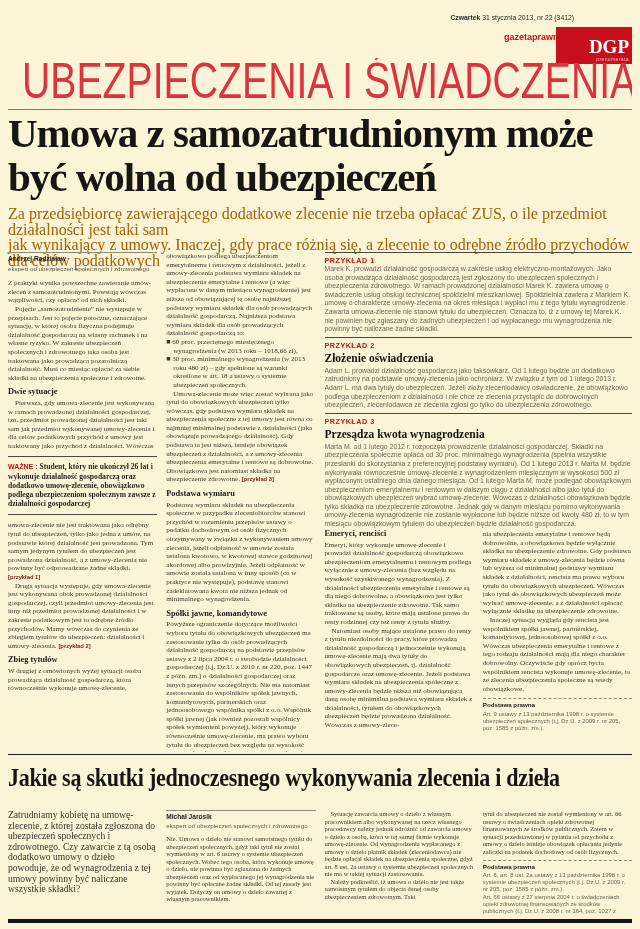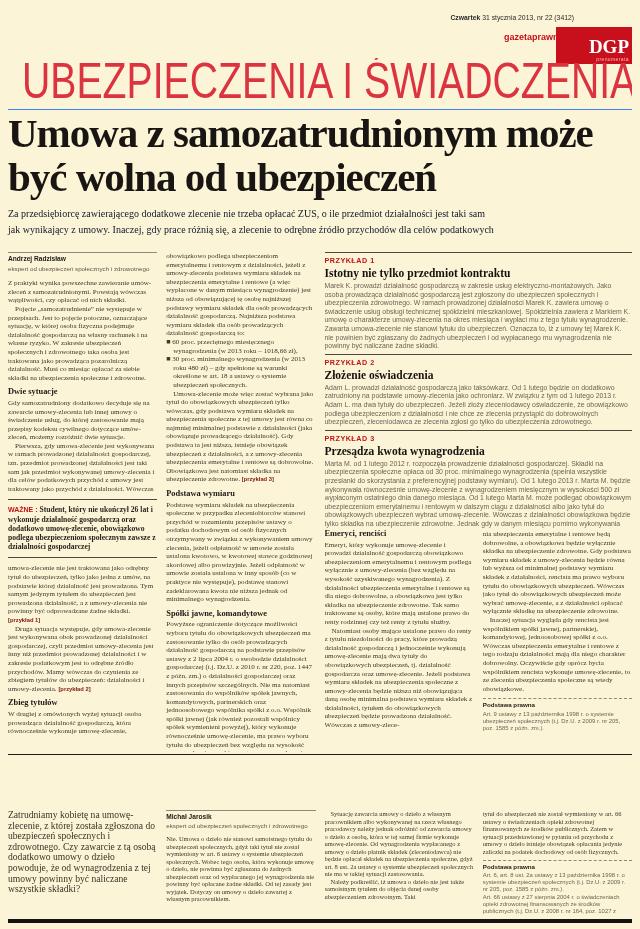--- a/index.html
+++ b/index.html
@@ -18,21 +18,21 @@
 
   
   .banner{position:absolute;left:8px;top:58px;width:624px;border-bottom:1px solid #3b82f6;padding:0 0 5px 14px;box-sizing:border-box;white-space:nowrap;overflow:hidden;}
   .banner span{display:inline-block;font-size:49px;line-height:46px;font-weight:300;color:#dc3340;
                letter-spacing:0px;transform:scale(.80,1.02);transform-origin:left bottom;}
 
   
   .h1{position:absolute;left:8px;top:111px;width:628px;font-family:"Liberation Serif",serif;font-weight:bold;
       color:#181512;font-size:41px;line-height:44px;letter-spacing:-1px;}
   .lead{position:absolute;left:8px;top:206px;width:628px;font-family:"Liberation Serif",serif;
-        color:#0f172a;font-size:10px;line-height:15.5px;}
+        color:#a16207;font-size:16px;line-height:15.5px;}
 
   
   .body1{position:absolute;left:8px;top:252px;width:624px;height:500px;display:grid;
          grid-template-columns:repeat(4,1fr);column-gap:9px;overflow:hidden;}
   .ncol{font-family:"Liberation Serif",serif;font-size:7.1px;line-height:8.6px;color:#3e372f;overflow:hidden;}
   .ncol p{margin:0;}
   .ncol p.ind{text-indent:7px;}
   .subhead{font-family:"Liberation Serif",serif;font-weight:bold;font-size:8.4px;color:#1d1a16;margin:6px 0 2px;}
   .byline{border-top:1px solid #8e887d;padding-top:2px;margin-bottom:6px;font-family:"Liberation Sans",sans-serif;}
   .byline .nm{font-size:6.6px;font-weight:bold;color:#1d1a16;}
@@ -98,21 +98,20 @@
   <div class="body1">
 
     <div class="ncol">
       <div class="byline">
         <div class="nm">Andrzej Radzisław</div>
         <div class="rl">ekspert od ubezpieczeń społecznych i zdrowotnego</div>
       </div>
       <p>Z praktyki wynika powszechne zawieranie umów-zleceń z samozatrudnionymi. Powstają wówczas wątpliwości, czy opłacać od nich składki.</p>
       <p class="ind">Pojęcie „samozatrudnienie” nie występuje w przepisach. Jest to pojęcie potoczne, oznaczające sytuację, w której osoba fizyczna podejmuje działalność gospodarczą na własny rachunek i na własne ryzyko. W zakresie ubezpieczeń społecznych i zdrowotnego taka osoba jest traktowana jako prowadząca pozarolniczą działalność. Musi co miesiąc opłacać za siebie składki na ubezpieczenia społeczne i zdrowotne.</p>
       <div class="subhead">Dwie sytuacje</div>
-      <p>Gdy samozatrudniony dodatkowo decyduje się na zawarcie umowy-zlecenia lub innej umowy o świadczenie usług, do której zastosowanie mają przepisy kodeksu cywilnego dotyczące umów-zleceń, możemy rozróżnić dwie sytuacje.</p>
       <p class="ind">Pierwsza, gdy umowa-zlecenie jest wykonywana w ramach prowadzonej działalności gospodarczej, tzn. przedmiot prowadzonej działalności jest taki sam jak przedmiot wykonywanej umowy-zlecenia i dla celów podatkowych przychód z umowy jest traktowany jako przychód z działalności. Wówczas</p>
       <div class="wazne">
         <span class="wl">WAŻNE :</span><span> Student, który nie ukończył 26 lat i wykonuje działalność gospodarczą oraz dodatkowo umowę-zlecenie, obowiązkowo podlega ubezpieczeniom społecznym zawsze z działalności gospodarczej</span>
       </div>
       <p><span>umowa-zlecenie nie jest traktowana jako odrębny tytuł do ubezpieczeń, tylko jako jedna z umów, na podstawie której działalność jest prowadzona. Tym samym jedynym tytułem do ubezpieczeń jest prowadzona działalność, a z umowy-zlecenia nie powinny być odprowadzane żadne składki.</span> <span class="ref">[przykład 1]</span></p>
       <p class="ind"><span>Druga sytuacja występuje, gdy umowa-zlecenie jest wykonywana obok prowadzonej działalności gospodarczej, czyli przedmiot umowy-zlecenia jest inny niż przedmiot prowadzonej działalności i w zakresie podatkowym jest to odrębne źródło przychodów. Mamy wówczas do czynienia ze zbiegiem tytułów do ubezpieczeń: działalności i umowy-zlecenia.</span> <span class="ref">[przykład 2]</span></p>
       <div class="subhead">Zbieg tytułów</div>
       <p>W drugiej z omówionych wyżej sytuacji osoba prowadząca działalność gospodarczą, która równocześnie wykonuje umowę-zlecenie,</p>
     </div>
 
@@ -125,21 +124,20 @@
       <p>Podstawę wymiaru składek na ubezpieczenia społeczne w przypadku zleceniobiorców stanowi przychód w rozumieniu przepisów ustawy o podatku dochodowym od osób fizycznych otrzymywany w związku z wykonywaniem umowy zlecenia, jeżeli odpłatność w umowie została ustalona kwotowo, w kwotowej stawce godzinowej akordowej albo prowizyjnie. Jeżeli odpłatność w umowie została ustalona w inny sposób (co w praktyce nie występuje), podstawę stanowi zadeklarowana kwota nie niższa jednak od minimalnego wynagrodzenia.</p>
       <div class="subhead">Spółki jawne, komandytowe</div>
       <p>Powyższe ograniczenie dotyczące możliwości wyboru tytułu do obowiązkowych ubezpieczeń ma zastosowanie tylko do osób prowadzących działalność gospodarczą na podstawie przepisów ustawy z 2 lipca 2004 r. o swobodzie działalności gospodarczej (t.j. Dz.U. z 2010 r. nr 220, poz. 1447 z późn. zm.) o działalności gospodarczej oraz innych przepisów szczególnych. Nie ma natomiast zastosowania do wspólników spółek jawnych, komandytowych, partnerskich oraz jednoosobowego wspólnika spółki z o.o. Wspólnik spółki jawnej (jak również pozostali wspólnicy spółek wymienieni powyżej), który wykonuje równocześnie umowę-zlecenie, ma prawo wyboru tytułu do ubezpieczeń bez względu na wysokość wynagrodzenia uzyskiwanego z umowy-zlecenia.</p>
     </div>
 
     <div class="rightwrap">
       <div class="examples">
         <div class="ex">
           <div class="exrule"></div>
           <div class="exlabel">PRZYKŁAD 1</div>
-          <div class="extitle">Istotny nie tylko przedmiot kontraktu</div>
           <div class="exbody">Marek K. prowadzi działalność gospodarczą w zakresie usług elektryczno-montażowych. Jako osoba prowadząca działalność gospodarczą jest zgłoszony do ubezpieczeń społecznych i ubezpieczenia zdrowotnego. W ramach prowadzonej działalności Marek K. zawiera umowę o świadczenie usług obsługi technicznej spółdzielni mieszkaniowej. Spółdzielnia zawiera z Markiem K. umowę o charakterze umowy-zlecenia na okres miesiąca i wypłaci mu z tego tytułu wynagrodzenie. Zawarta umowa-zlecenie nie stanowi tytułu do ubezpieczeń. Oznacza to, iż z umowy tej Marek K. nie powinien być zgłaszany do żadnych ubezpieczeń i od wypłacanego mu wynagrodzenia nie powinny być naliczane żadne składki.</div>
         </div>
         <div class="ex">
           <div class="exrule"></div>
           <div class="exlabel">PRZYKŁAD 2</div>
           <div class="extitle">Złożenie oświadczenia</div>
           <div class="exbody">Adam L. prowadzi działalność gospodarczą jako taksówkarz. Od 1 lutego będzie on dodatkowo zatrudniony na podstawie umowy-zlecenia jako ochroniarz. W związku z tym od 1 lutego 2013 r. Adam L. ma dwa tytuły do ubezpieczeń. Jeżeli złoży zleceniodawcy oświadczenie, że obowiązkowo podlega ubezpieczeniom z działalności i nie chce ze zlecenia przystąpić do dobrowolnych ubezpieczeń, zleceniodawca ze zlecenia zgłosi go tylko do ubezpieczenia zdrowotnego.</div>
         </div>
         <div class="ex">
           <div class="exrule"></div>
@@ -161,20 +159,23 @@
             <div class="lh">Podstawa prawna</div>
             <div class="lp">Art. 9 ustawy z 13 października 1998 r. o systemie ubezpieczeń społecznych (t.j. Dz.U. z 2009 r. nr 205, poz. 1585 z późn. zm.).</div>
           </div>
         </div>
       </div>
     </div>
   </div>
 
   <div class="divider"></div>
 
+  <div class="h2">
+    <span>Jakie są skutki jednoczesnego wykonywania zlecenia i dzieła</span>
+  </div>
 
   <div class="body2">
     <div class="q">Zatrudniamy kobietę na umowę-zlecenie, z której została zgłoszona do ubezpieczeń społecznych i zdrowotnego. Czy zawarcie z tą osobą dodatkowo umowy o dzieło powoduje, że od wynagrodzenia z tej umowy powinny być naliczane wszystkie składki?</div>
 
     <div class="acol">
       <div class="byline">
         <div class="nm">Michał Jarosik</div>
         <div class="rl">ekspert od ubezpieczeń społecznych i zdrowotnego</div>
       </div>
       <p>Nie. Umowa o dzieło nie stanowi samoistnego tytułu do ubezpieczeń społecznych, gdyż taki tytuł nie został wymieniony w art. 6 ustawy o systemie ubezpieczeń społecznych. Wobec tego osoba, która wykonuje umowę o dzieło, nie powinna być zgłaszana do żadnych ubezpieczeń oraz od wypłacanego jej wynagrodzenia nie powinny być opłacane żadne składki. Od tej zasady jest wyjątek. Dotyczy on umowy o dzieło zawartej z własnym pracownikiem.</p>

